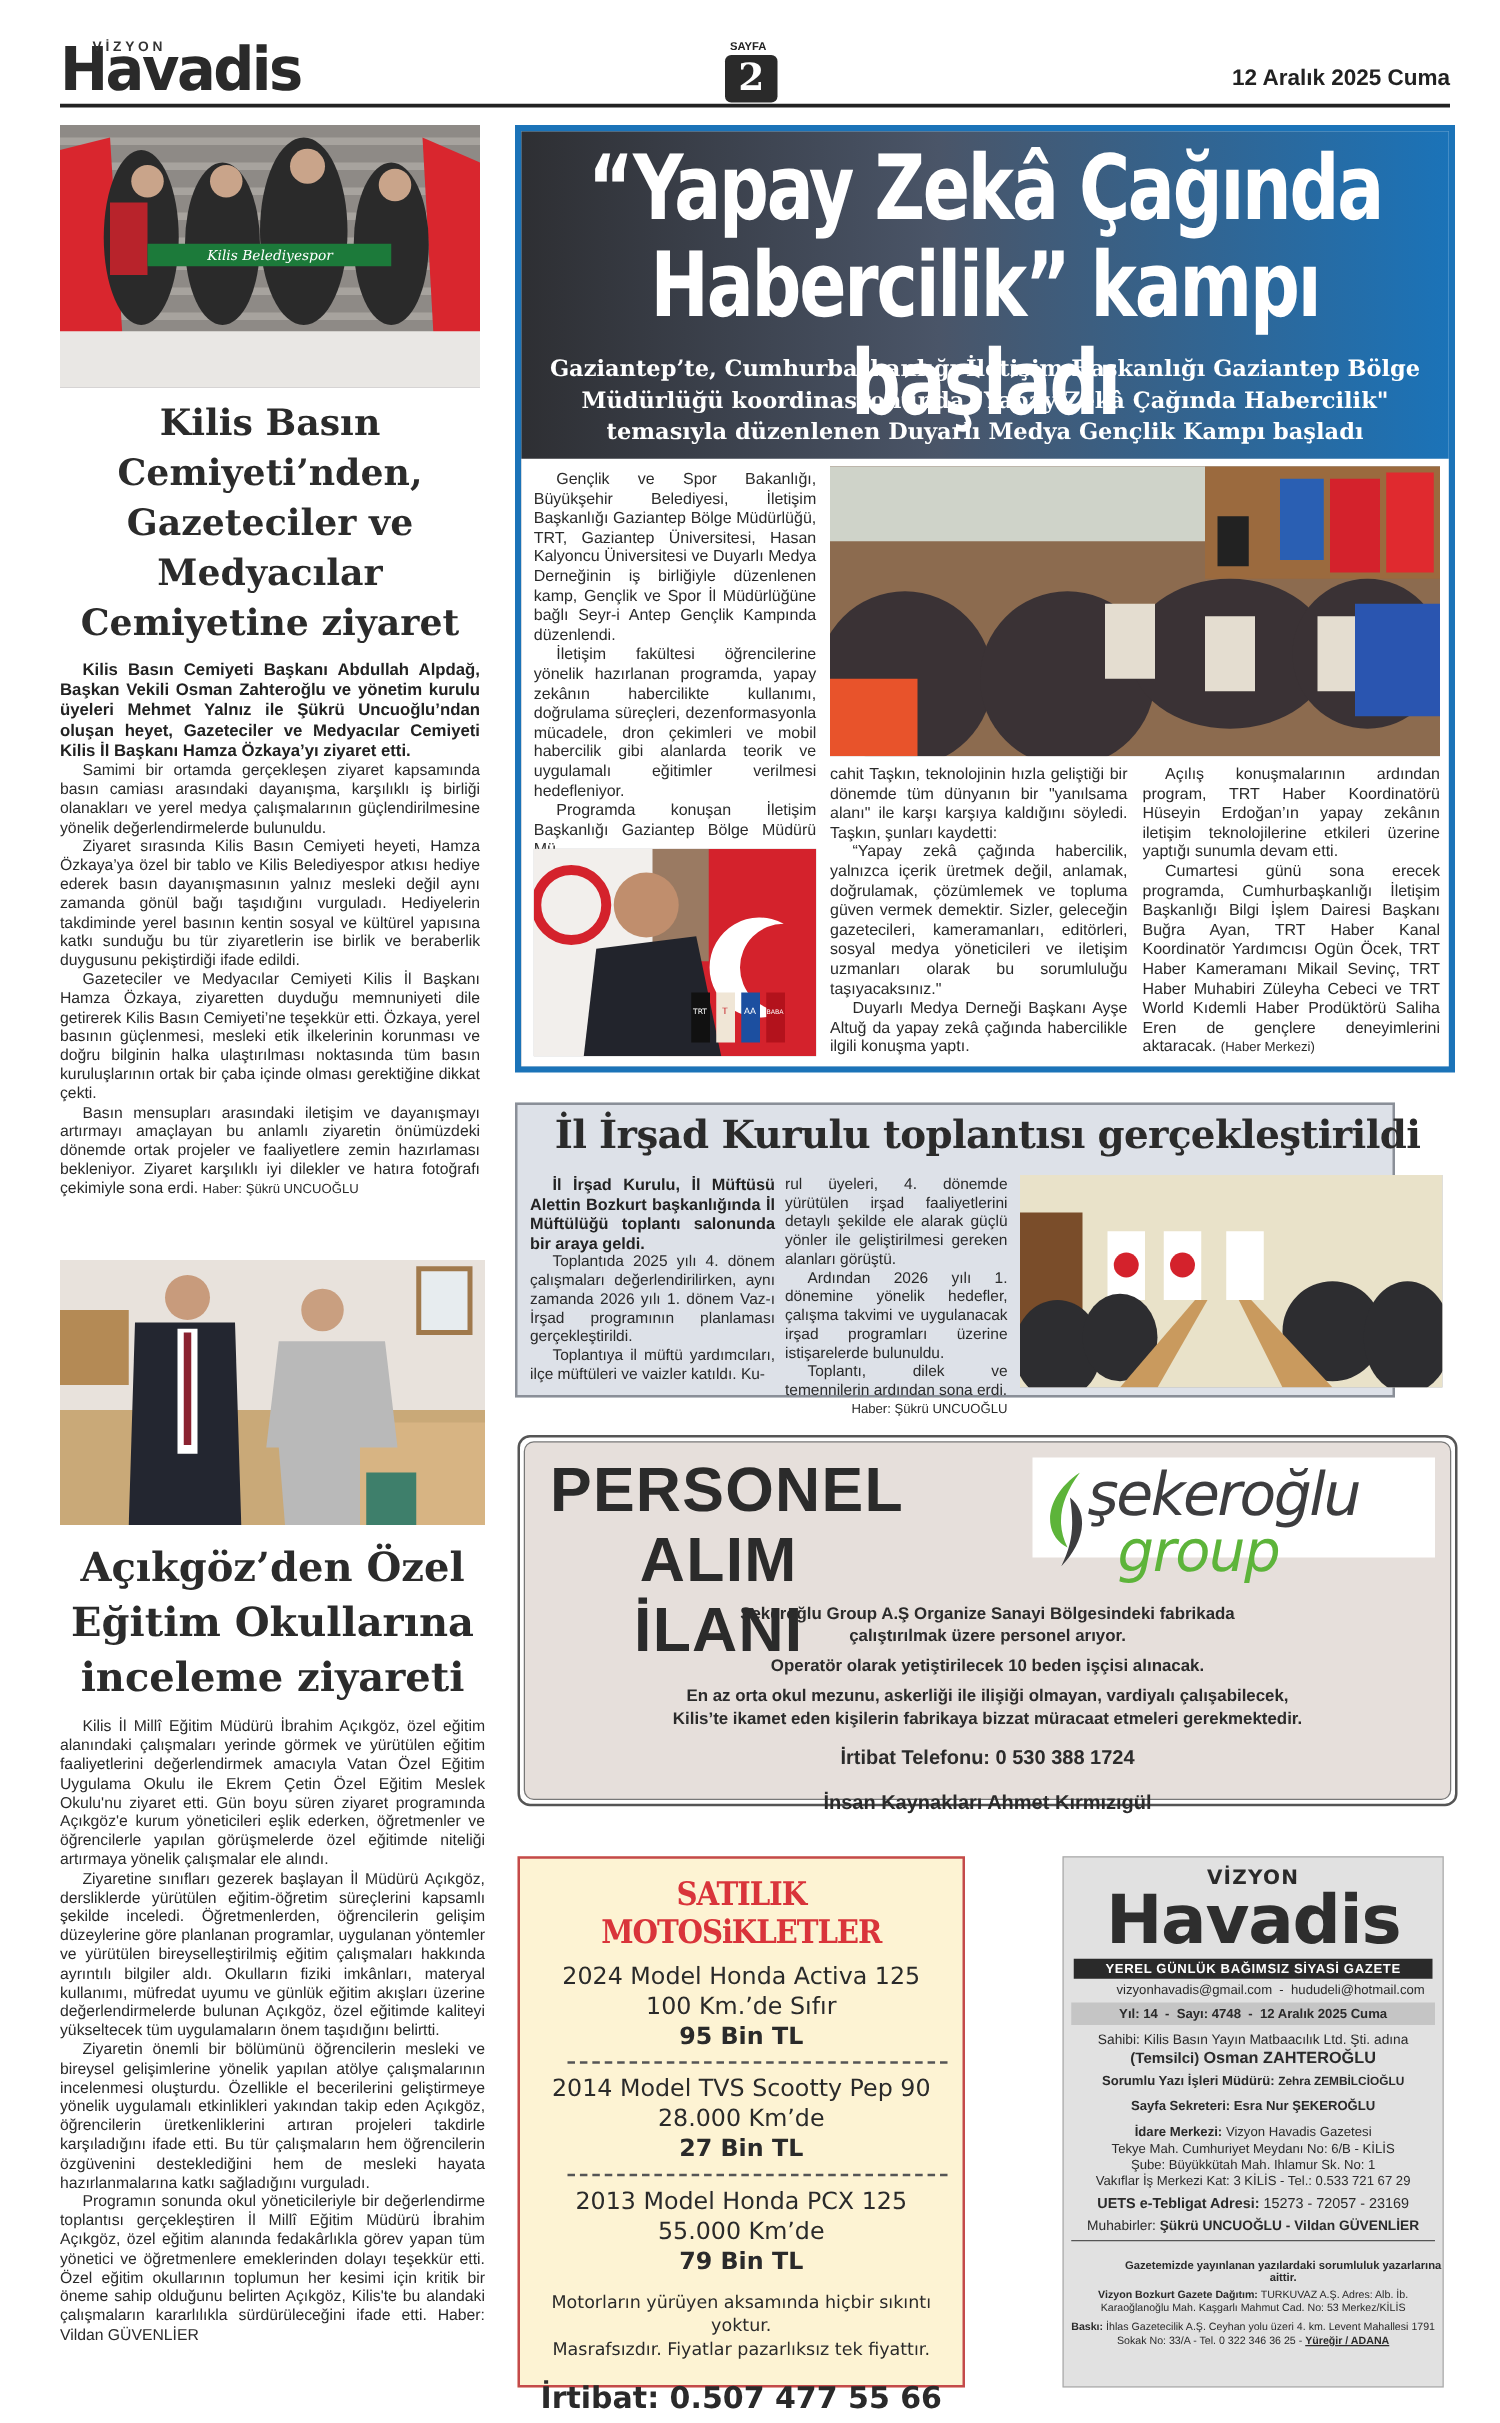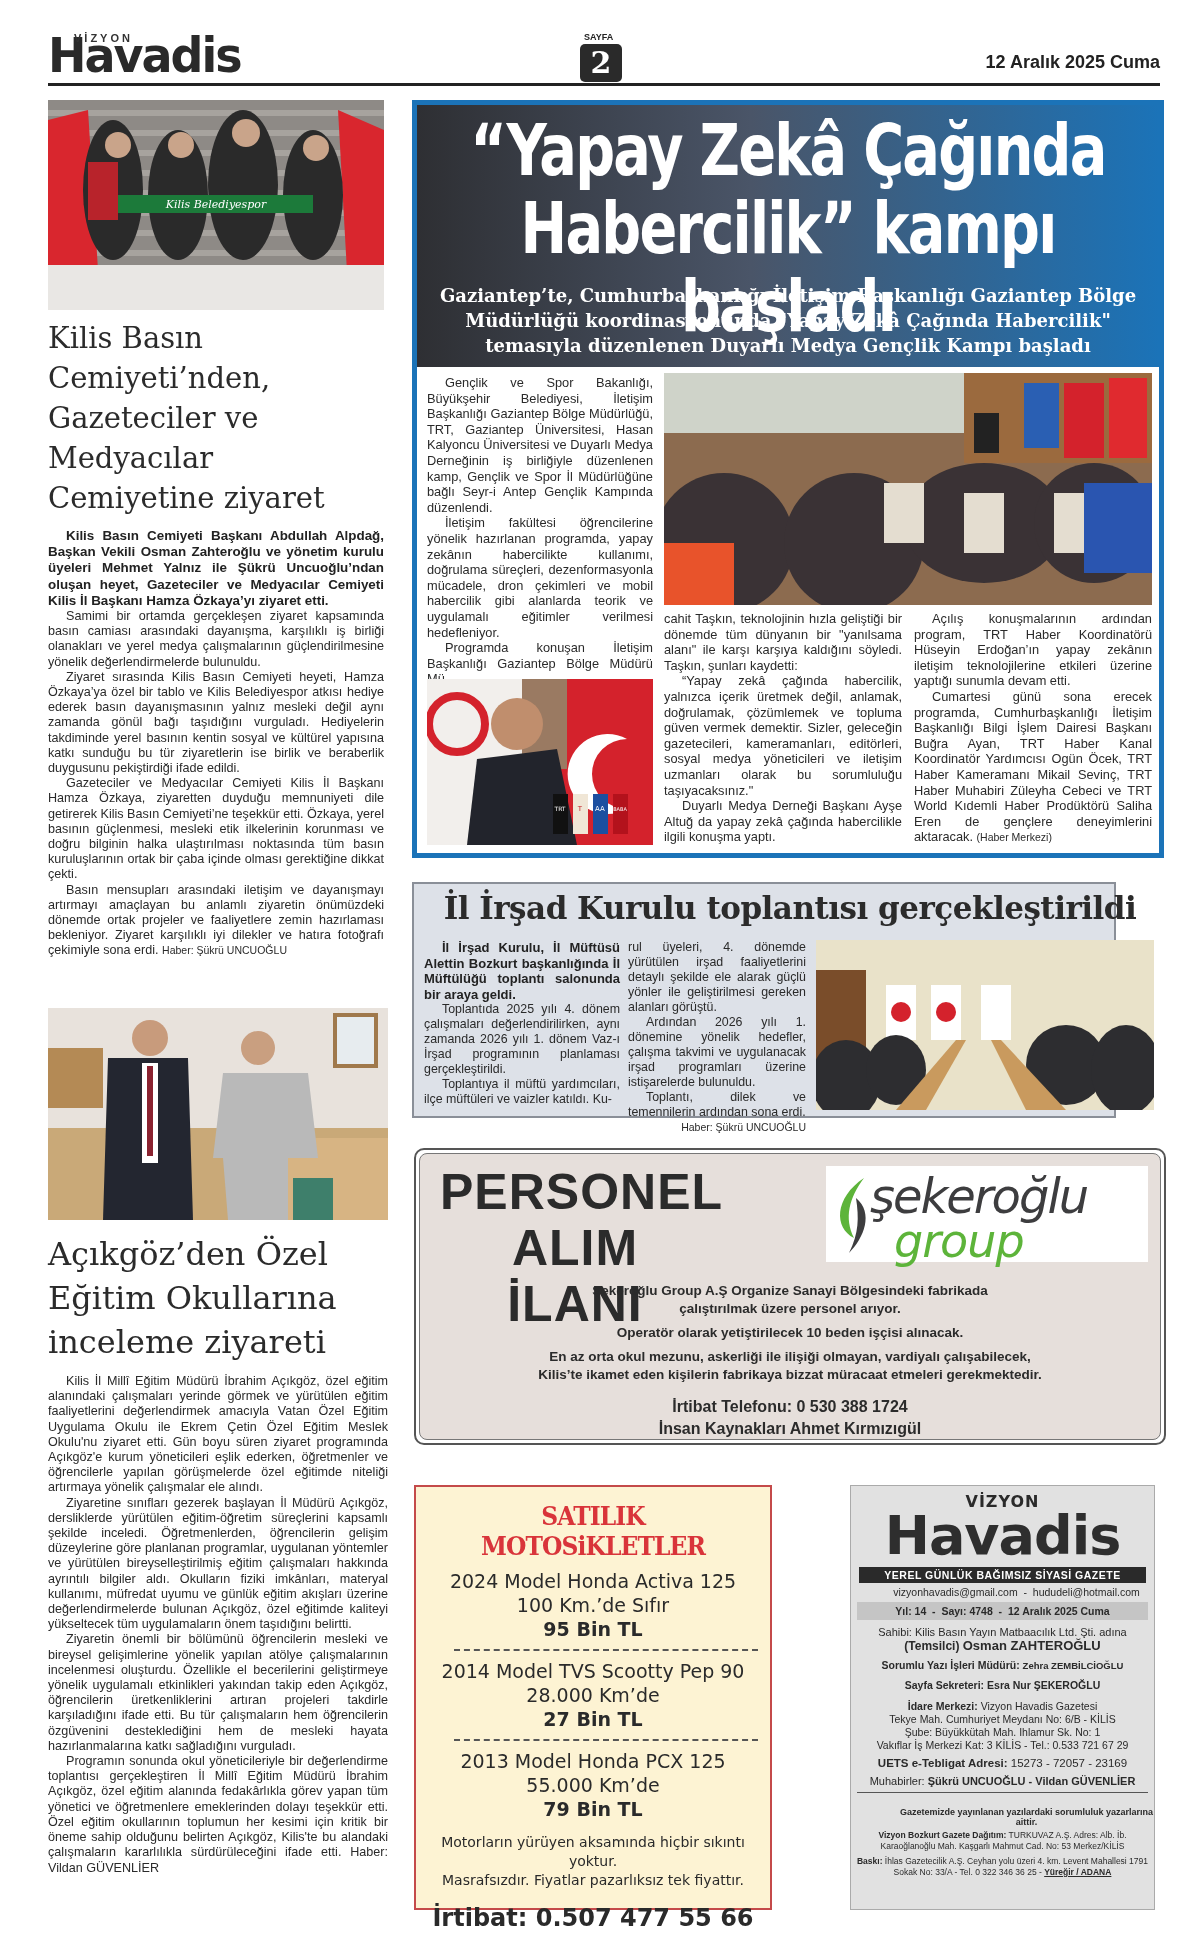--- a/index.html
+++ b/index.html
@@ -10,21 +10,21 @@
   .masthead { left: 48px; top: 0; width: 1112px; height: 86px; border-bottom: 3px solid #222; }
   .logo-vizyon { left: 74px; top: 32px; font: bold 11px "Liberation Sans", sans-serif; letter-spacing: 3px; color: #333; }
   .logo-havadis { left: 48px; top: 28px; font: bold 46px "DejaVu Sans", sans-serif; letter-spacing: -2px; color: #2a2a2a; transform: scaleY(1.05); }
   .page-label { left: 584px; top: 32px; font: bold 9px "Liberation Sans", sans-serif; color: #222; }
   .page-num { left: 580px; top: 44px; width: 42px; height: 38px; background: #2a2a2a; color: #fff; border-radius: 5px; font: bold 30px "DejaVu Serif", serif; text-align: center; line-height: 38px; }
   .date { right: 40px; top: 52px; font: bold 18px "Liberation Sans", sans-serif; color: #222; }
 
   
   .photo { background: #bbb; overflow: hidden; }
   .photo svg { width: 100%; height: 100%; display: block; }
-  .headline-serif { font-family: "DejaVu Serif", serif; font-weight: normal; color: #2b2b2b; text-align: left; }
+  .headline-serif { font-family: "DejaVu Serif", serif; font-weight: bold; color: #2b2b2b; text-align: center; }
   .body-text { font-family: "Liberation Sans", sans-serif; font-size: 12.6px; line-height: 15.2px; color: #2a2a2a; text-align: justify; }
   .body-text p { text-indent: 18px; }
   .lead { font-weight: bold; color: #222; font-size: 13.4px; line-height: 16.2px; }
   .byline { font-size: 10.5px; }
 
   
   .feature { left: 412px; top: 100px; width: 752px; height: 758px; border: 5px solid #1b73b8; background: linear-gradient(90deg, #2e2f33 0%, #4a5568 45%, #1b73b8 100%); }
   .feature-title { left: 0; top: 0; width: 100%; text-align: center; color: #fff; font: bold 72px "DejaVu Sans Condensed", "DejaVu Sans", sans-serif; line-height: 78px; letter-spacing: -2px; transform: scaleX(0.86); transform-origin: center top; }
   .feature-sub { left: 10px; top: 178px; width: 722px; text-align: center; color: #fff; font: bold 18px "DejaVu Serif", serif; line-height: 25px; }
   .feature-body { left: 0; top: 262px; width: 742px; height: 486px; background: #fff; }
@@ -232,36 +232,36 @@
     </svg>
   </div>
 </div>
 
 <div class="abs ad-personel">
   <div class="ad-personel-inner">
     <div class="abs" style="left:20px;top:10px;width:270px;text-align:center;font:bold 50px 'Liberation Sans',sans-serif;color:#2b2b2b;line-height:56px;letter-spacing:1px;">
       <div>PERSONEL</div>
       <div>ALIM İLANI</div>
     </div>
-    <div class="abs" style="left:406px;top:12px;width:322px;height:96px;background:#fff;">
+    <div class="abs" style="left:406px;top:12px;width:322px;height:80px;background:#fff;">
       <svg width="40" height="80" viewBox="0 0 40 80" style="position:absolute;left:8px;top:12px;">
         <path d="M30 0 C0 20 0 50 20 60 C10 40 15 20 30 0Z" fill="#5db43a"></path>
         <path d="M22 20 C40 35 30 60 15 75 C25 55 25 40 22 20Z" fill="#3d3d3f"></path>
       </svg>
       <div class="abs" style="left:44px;top:2px;font:italic 48px 'DejaVu Sans',sans-serif;color:#3d3d3f;letter-spacing:-2px;">şekeroğlu</div>
       <div class="abs" style="left:68px;top:48px;font:italic 46px 'DejaVu Sans',sans-serif;color:#5db43a;letter-spacing:-1px;">group</div>
     </div>
     <div class="abs" style="left:0;top:128px;width:100%;text-align:center;font:bold 13.5px 'Liberation Sans',sans-serif;color:#2b2b2b;line-height:18px;">
       <div>Şekeroğlu Group A.Ş Organize Sanayi Bölgesindeki fabrikada</div>
       <div>çalıştırılmak üzere personel arıyor.</div>
       <div style="margin-top:6px;">Operatör olarak yetiştirilecek 10 beden işçisi alınacak.</div>
       <div style="margin-top:6px;">En az orta okul mezunu, askerliği ile ilişiği olmayan, vardiyalı çalışabilecek,</div>
       <div>Kilis’te ikamet eden kişilerin fabrikaya bizzat müracaat etmeleri gerekmektedir.</div>
       <div style="margin-top:12px;font-size:16px;line-height:22px;">İrtibat Telefonu: 0 530 388 1724</div>
-      <div style="font-size:16px;line-height:22px;">İnsan Kaynakları Ahmet Kırmızıgül</div>
+      <div style="font-size:16px;line-height:22px;margin-top:14px;">İnsan Kaynakları Ahmet Kırmızıgül</div>
     </div>
   </div>
 </div>
 
 <div class="abs ad-moto">
   <div style="text-align:center;margin-top:14px;font:bold 26px 'DejaVu Serif',serif;color:#d9343a;letter-spacing:-1px;transform:scaleX(0.9);">SATILIK MOTOSiKLETLER</div>
   <div style="margin-top:8px;">
     <div class="moto-line">2024 Model Honda Activa 125</div>
     <div class="moto-line">100 Km.’de Sıfır</div>
     <div class="moto-line" style="font-weight:bold;">95 Bin TL</div>

